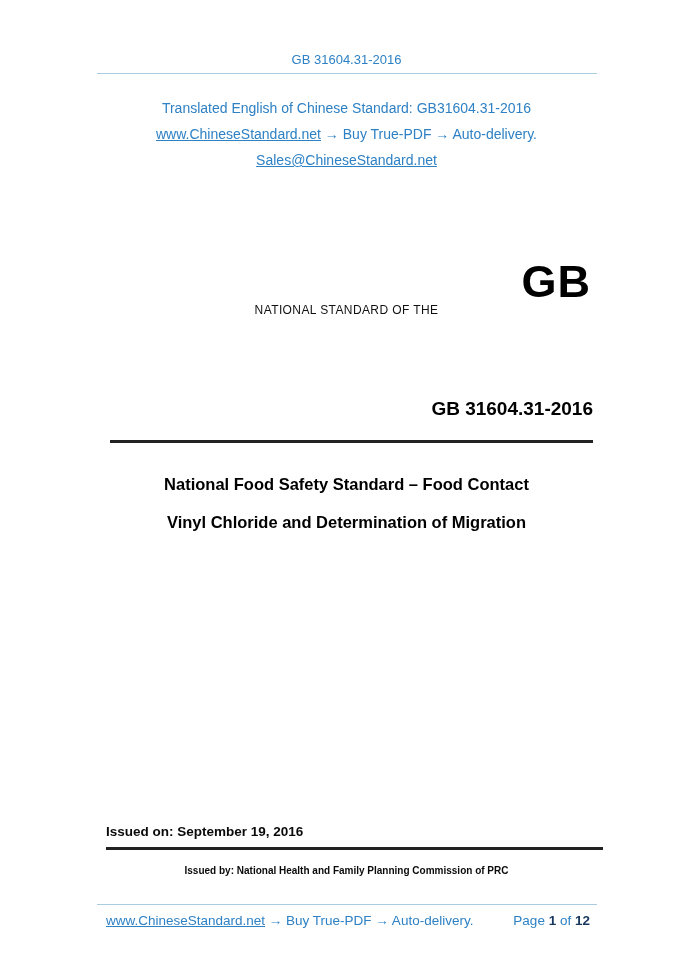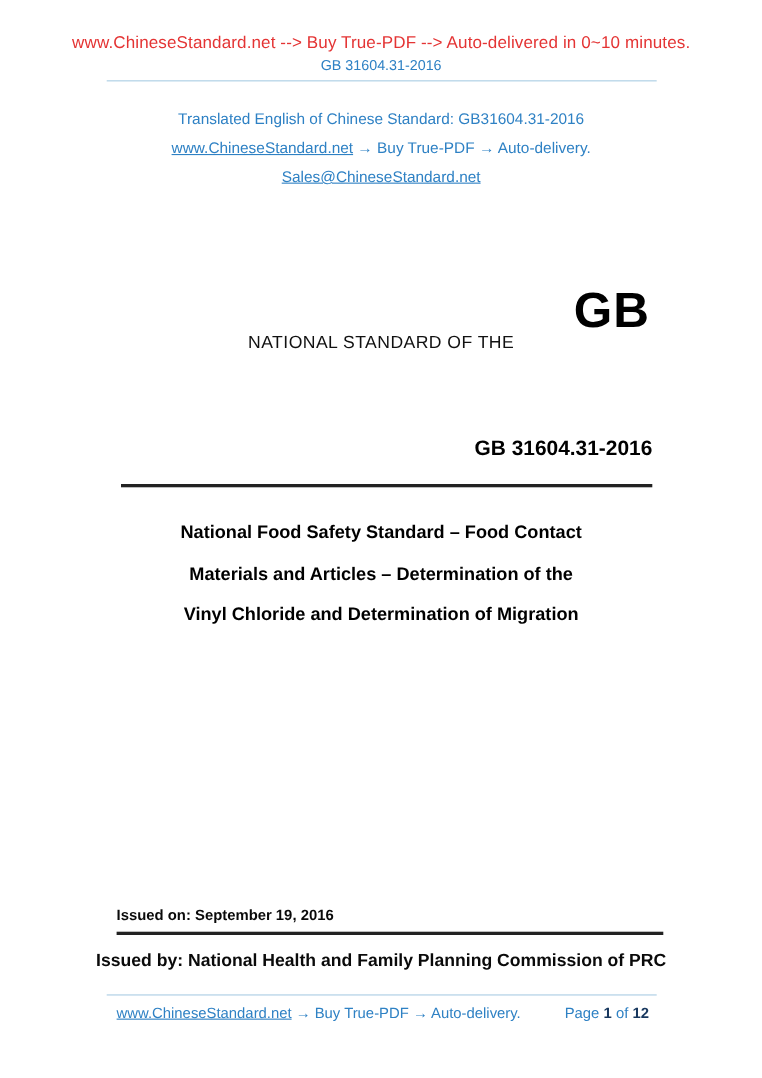--- a/index.html
+++ b/index.html
@@ -32,21 +32,21 @@
   .translated-line { top: 100px; }
   .buy-line { top: 126px; }
   .email-line { top: 152px; }
   .link { text-decoration: underline; color: #2e81c4; cursor: pointer; }
 
   .gb-logo {
     position: absolute; top: 256px; right: 102px;
     font-size: 45px; font-weight: bold; letter-spacing: 1px; color: #000000;
   }
   .national-line {
-    position: absolute; font-size: 16px; letter-spacing: 0.4px; color: #111111;
+    position: absolute; font-size: 12px; letter-spacing: 0.4px; color: #111111;
   }
   .national-1 { top: 303px; }
   .national-2 { top: 338px; }
 
   .std-code {
     position: absolute; top: 398px; right: 100px;
     font-size: 19px; font-weight: bold; color: #000000;
   }
   .hr-black { position: absolute; background: #222222; height: 2.5px; }
   .hr-black-1 { top: 440px; left: 110px; width: 483px; }
@@ -57,57 +57,55 @@
     font-size: 16.5px; font-weight: bold; line-height: 37.5px; color: #000000;
   }
 
   .issued-row {
     position: absolute; top: 824px; left: 106px; right: 108px;
     display: flex; justify-content: space-between;
     font-size: 13.5px; font-weight: bold; color: #0a0a0a;
   }
   .issued-by {
     position: absolute; top: 865px;
-    font-size: 16px; font-weight: bold; color: #0a0a0a;
+    font-size: 10px; font-weight: bold; color: #0a0a0a;
   }
 
   .footer-row {
     position: absolute; top: 913px; left: 106px; right: 103px;
     display: flex; justify-content: space-between; align-items: baseline;
     font-size: 13.5px; color: #2e81c4;
   }
   .page-indicator { color: #2e81c4; }
   .page-num { font-weight: bold; color: #17375e; }
 </style>
 </head>
 <body>
 
 <div class="page">
 
-  <div class="promo centered">www.ChineseStandard.net --&gt; Buy True-PDF --&gt; Auto-delivered in 0~10 minutes.</div>
   <div class="doc-code-top centered">GB 31604.31-2016</div>
   <div class="hr-light hr-light-top"></div>
 
   <div class="blue-line translated-line centered">Translated English of Chinese Standard: GB31604.31-2016</div>
   <div class="blue-line buy-line centered">
     <span class="link">www.ChineseStandard.net</span><span> → Buy True-PDF → Auto-delivery.</span>
   </div>
   <div class="blue-line email-line centered">
     <span class="link">Sales@ChineseStandard.net</span>
   </div>
 
   <div class="gb-logo">GB</div>
   <div class="national-line national-1 centered">NATIONAL STANDARD OF THE</div>
 
   <div class="std-code">GB 31604.31-2016</div>
   <div class="hr-black hr-black-1"></div>
 
   <div class="doc-title centered">
     <div>National Food Safety Standard – Food Contact</div>
-    <div>Materials and Articles – Determination of the</div>
     <div>Vinyl Chloride and Determination of Migration</div>
   </div>
 
   <div class="issued-row">
     <span>Issued on: September 19, 2016</span>
   </div>
   <div class="hr-black hr-black-2"></div>
   <div class="issued-by centered">Issued by: National Health and Family Planning Commission of PRC</div>
 
   <div class="hr-light hr-light-bottom"></div>

